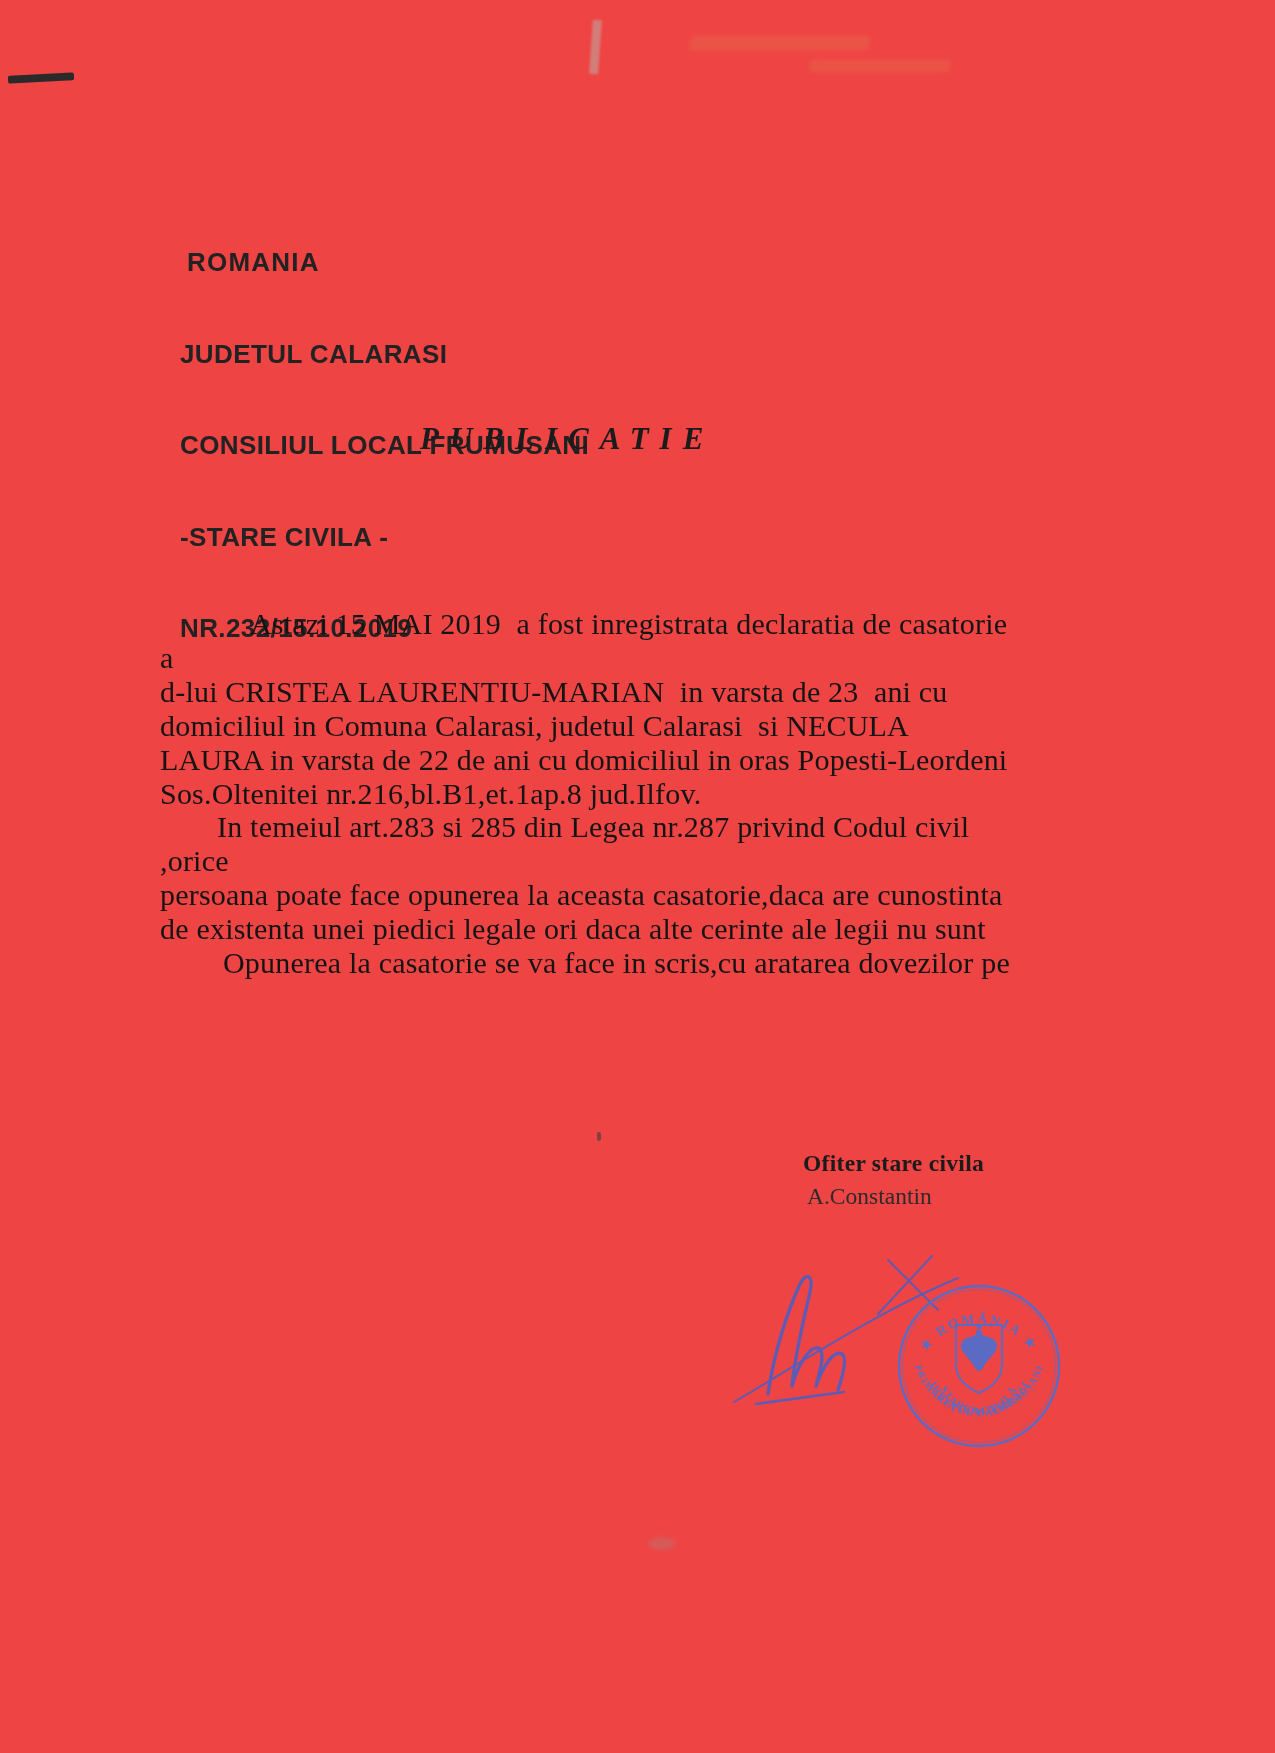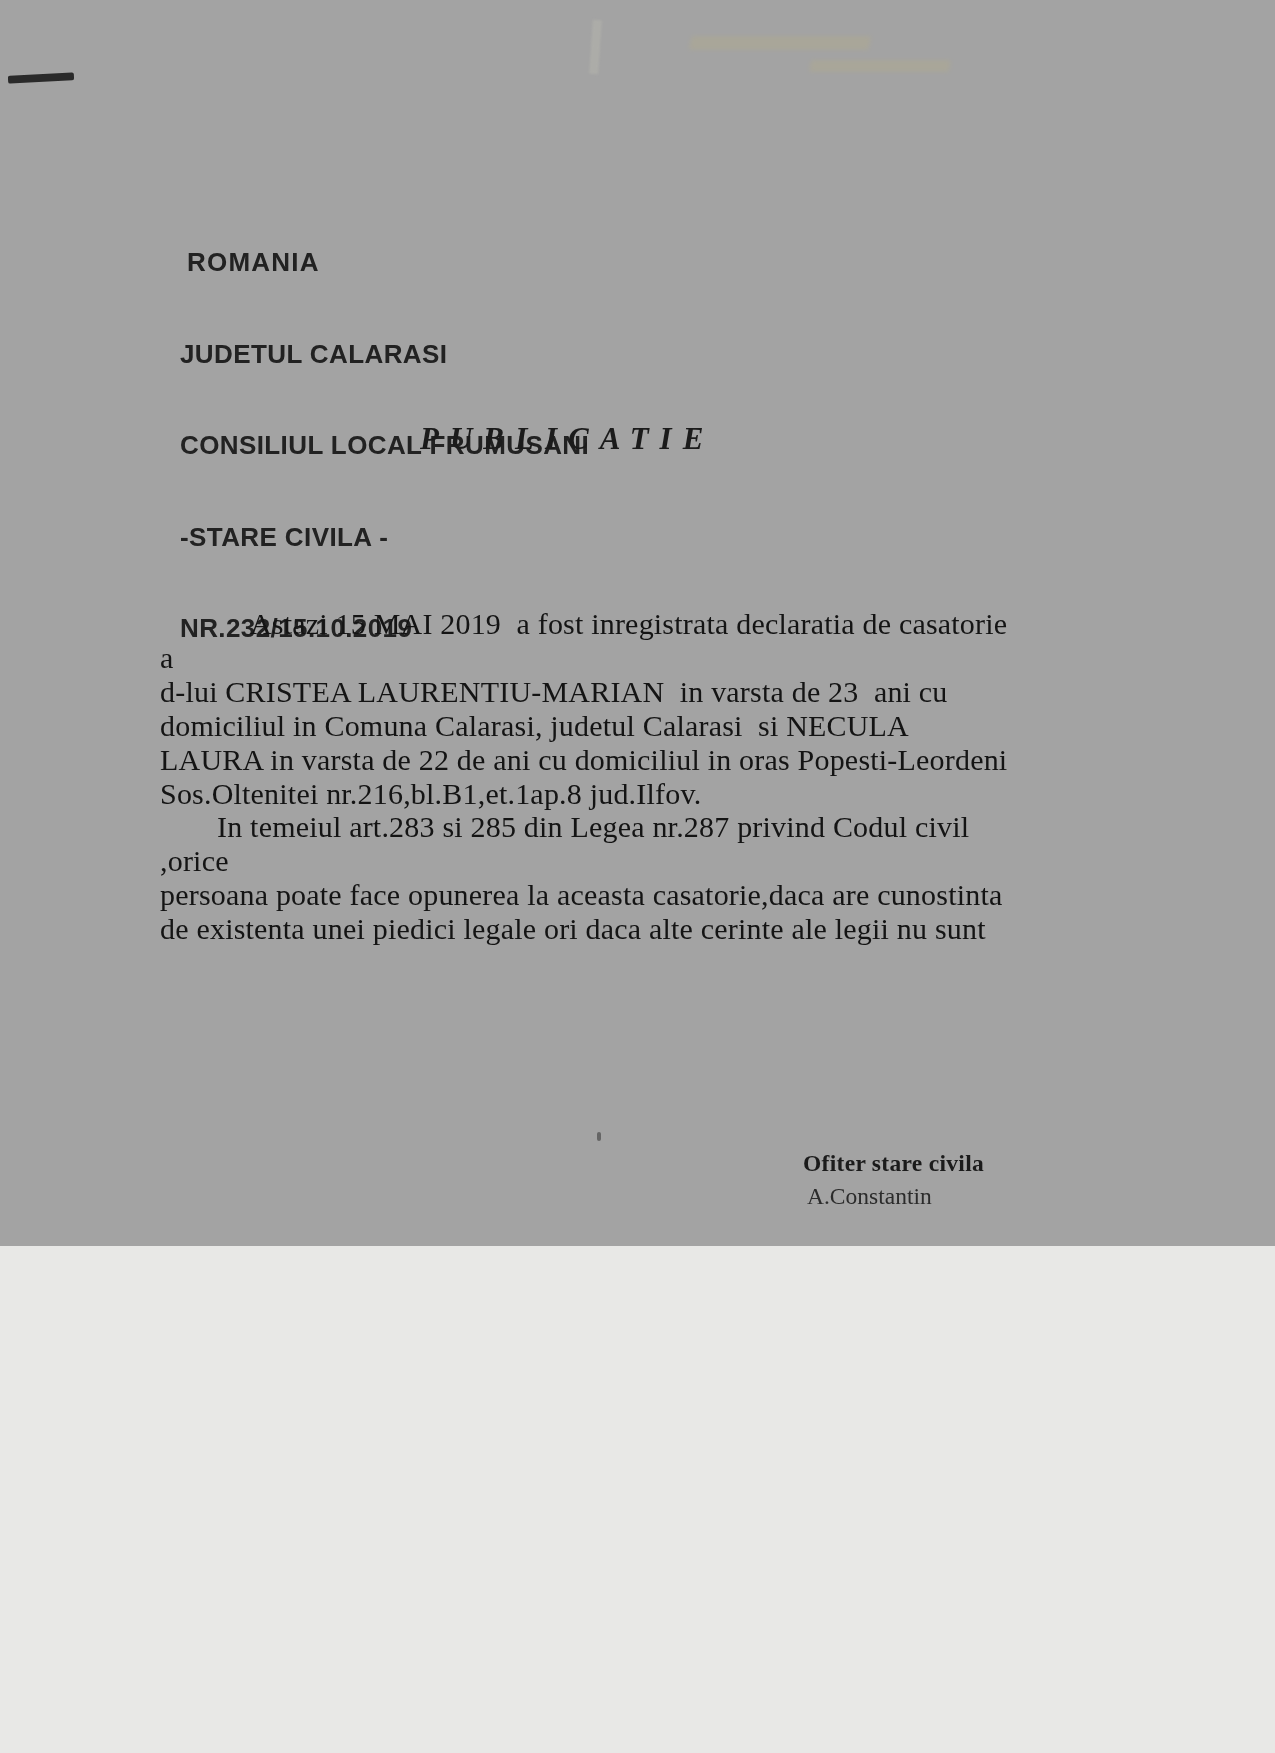--- a/index.html
+++ b/index.html
@@ -1,18 +1,18 @@
 <!DOCTYPE html>
 <html><head>
 <meta charset="utf-8">
 <style>
   html,body { margin:0; padding:0; background:#e8e8e6; }
   .page {
-    position:relative; width:1275px; height:1246px; margin:0 auto;
-    background:#a3a3a3; overflow:hidden;
+    position:relative; width:1275px; height:1753px; margin:0 auto;
+    background:#ef4444; overflow:hidden;
     font-family:"Liberation Serif", serif; color:#161616;
   }
 
   
   .mark-topleft { position:absolute; left:8px; top:74px; width:66px; height:8px;
     background:#2a2a2a; border-radius:2px; transform:rotate(-3deg); }
   .mark-staple { position:absolute; left:591px; top:20px; width:9px; height:54px;
     background:#b6b6ae; opacity:.5; filter:blur(1.2px); transform:rotate(4deg); }
   .ghost-text { position:absolute; left:690px; top:26px; width:270px; height:66px;
     opacity:.14; filter:blur(2px); }
@@ -80,20 +80,21 @@
 
   <div class="body-text">
     <div class="body-line ind-a">Astazi 15 MAI 2019  a fost inregistrata declaratia de casatorie a</div>
     <div class="body-line">d-lui CRISTEA LAURENTIU-MARIAN  in varsta de 23  ani cu</div>
     <div class="body-line">domiciliul in Comuna Calarasi, judetul Calarasi  si NECULA</div>
     <div class="body-line">LAURA in varsta de 22 de ani cu domiciliul in oras Popesti-Leordeni</div>
     <div class="body-line">Sos.Oltenitei nr.216,bl.B1,et.1ap.8 jud.Ilfov.</div>
     <div class="body-line ind-b">In temeiul art.283 si 285 din Legea nr.287 privind Codul civil ,orice</div>
     <div class="body-line">persoana poate face opunerea la aceasta casatorie,daca are cunostinta</div>
     <div class="body-line">de existenta unei piedici legale ori daca alte cerinte ale legii nu sunt</div>
+    <div class="body-line ind-c">Opunerea la casatorie se va face in scris,cu aratarea dovezilor pe</div>
   </div>
 
   <div class="sig-block">
     <div class="sig-role">Ofiter stare civila</div>
     <div class="sig-name">A.Constantin</div>
   </div>
 
   <svg class="signature-ink" viewBox="0 0 240 172">
     <g fill="none" stroke="#4560c8" stroke-linecap="round" opacity="0.85">
       <path stroke-width="2" d="M 8,152 C 60,122 150,62 232,28"></path>

